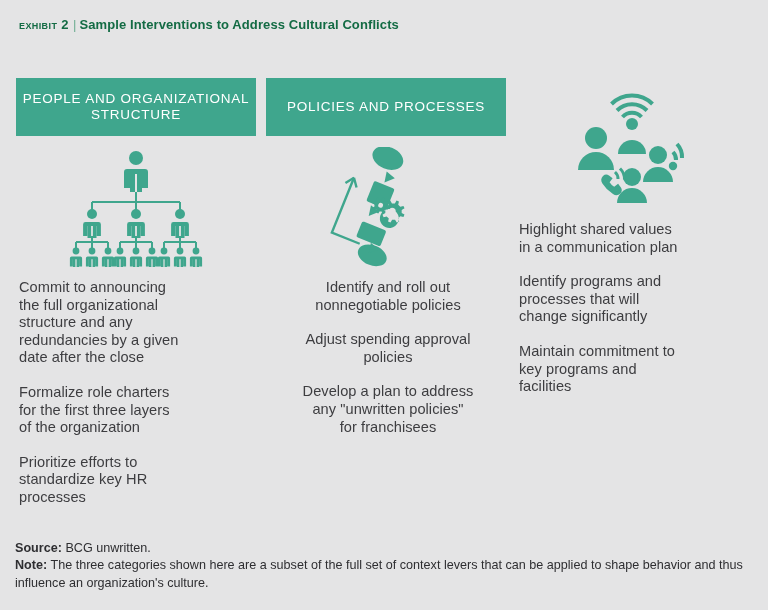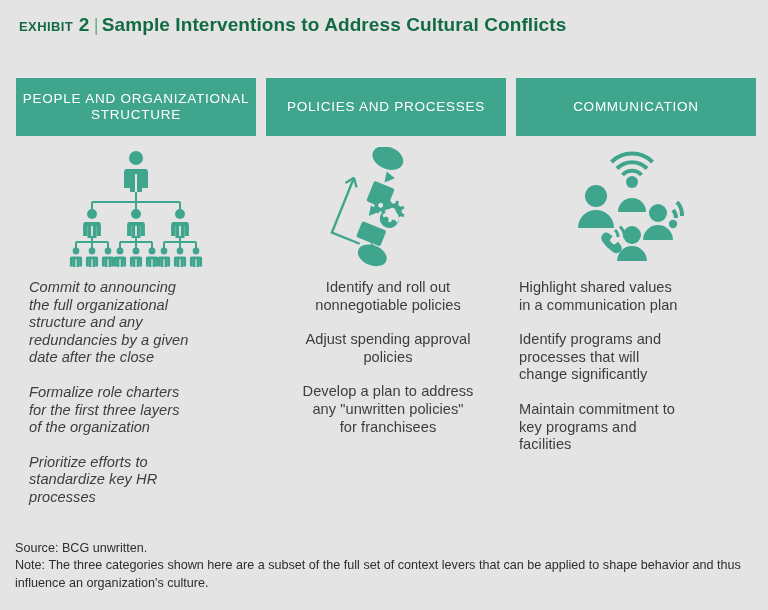--- a/index.html
+++ b/index.html
@@ -14,21 +14,21 @@
     overflow: hidden;
     position: relative;
   }
 
   
   .exhibit-title {
     position: absolute;
     left: 19px;
     top: 13px;
     color: #136b44;
-    font-size: 19px;
+    font-size: 13px;
     font-weight: bold;
     letter-spacing: 0.1px;
     white-space: nowrap;
     line-height: 24px;
   }
   .exhibit-label {
     font-variant: small-caps;
     text-transform: lowercase;
     letter-spacing: 0.4px;
   }
@@ -84,36 +84,36 @@
     margin-top: 4px;
   }
   .bullet {
     color: #3d3d40;
     font-size: 14.6px;
     line-height: 17.6px;
     margin: 0 0 17px 3px;
     letter-spacing: 0.05px;
     white-space: pre-line;
   }
-  .col-0 .bullet { margin-left: 13px; font-style: italic; }
+  .col-0 .bullet { margin-left: 3px; }
   .col-1 .bullet { margin-left: 4px; text-align: center; }
   .col-2 .bullet { margin-left: 3px; }
 
   
   .footer {
     position: absolute;
     left: 15px;
     top: 540px;
     width: 740px;
     color: #2e2e31;
     font-size: 12.6px;
     line-height: 17.4px;
   }
   .footer-line { margin: 0; }
-  .footer-lead { font-weight: normal; }
+  .footer-lead { font-weight: bold; }
 </style>
 </head>
 <body>
 
 <div class="exhibit-title">
   <span class="exhibit-label">Exhibit 2</span><span class="title-sep">|</span><span>Sample Interventions to Address Cultural Conflicts</span>
 </div>
 
 <div class="columns">
 
@@ -261,21 +261,20 @@
 nonnegotiable policies</p>
       <p class="bullet">Adjust spending approval
 policies</p>
       <p class="bullet">Develop a plan to address
 any "unwritten policies"
 for franchisees</p>
     </div>
   </div>
 
   <div class="col col-2">
-    <div class="col-header">COMMUNICATION</div>
     <div class="col-icon">
       <svg width="132" height="120" viewBox="0 0 132 120" aria-hidden="true">
         <g fill="#3fa68d">
 
           <circle cx="26" cy="48" r="11"></circle>
           <path d="M8 80 a18 18 0 0 1 36 0 z"></path>
 
           <g>
             <circle cx="62" cy="34" r="6"></circle>
             <path d="M48 64 a14 14 0 0 1 28 0 z"></path>

